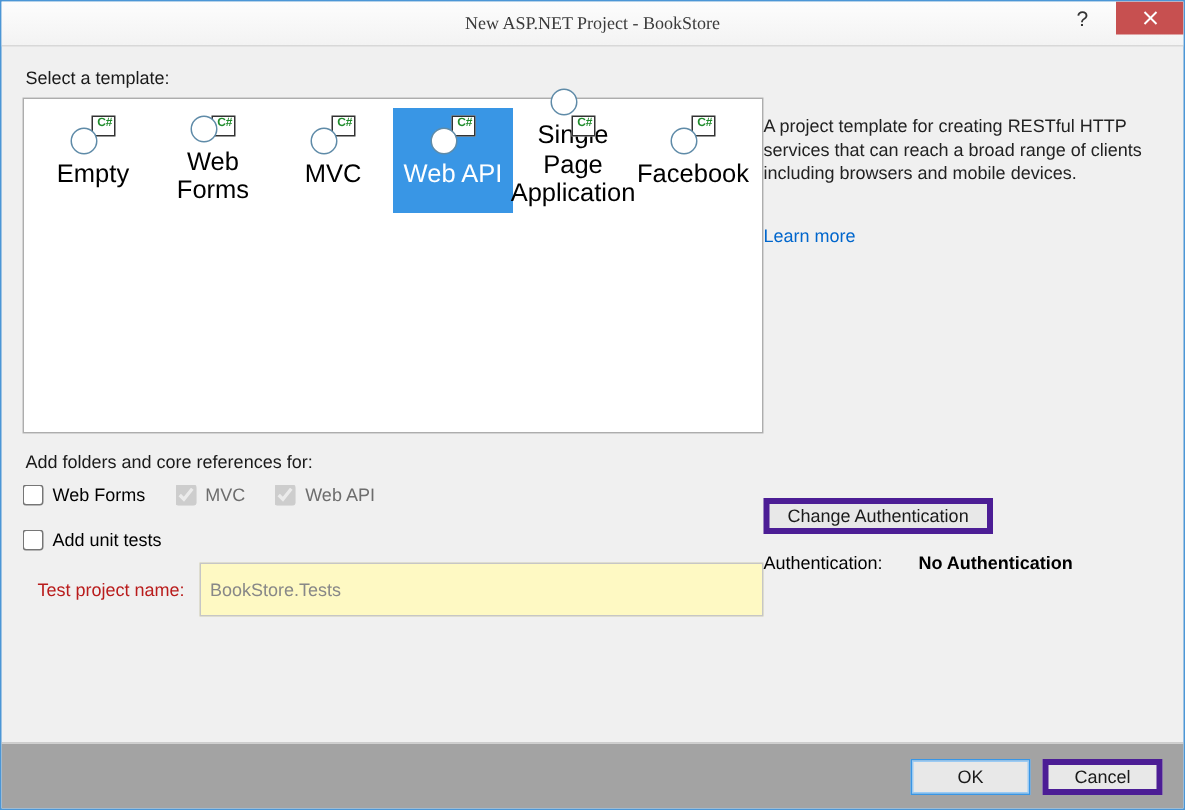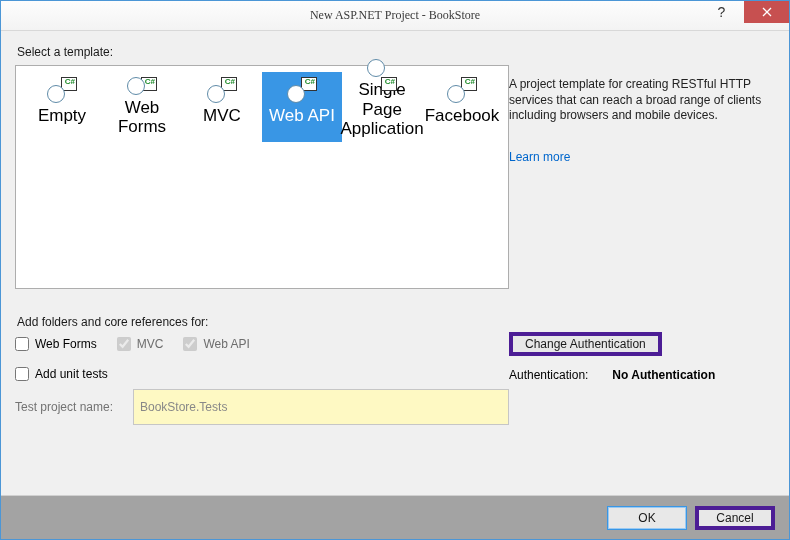--- a/index.html
+++ b/index.html
@@ -33,33 +33,33 @@
   .tpl .icon { width:30px; height:26px; margin-bottom:3px; position:relative; }
   .tpl .icon .globe { width:18px; height:18px; border:1.5px solid #5f8ba8; border-radius:50%; position:absolute; left:0; bottom:0; background:#fff;}
   .tpl .icon .sheet { width:16px; height:14px; border:1.5px solid #333; background:#fff; position:absolute; right:0; top:0;}
   .tpl .icon .cs { position:absolute; right:2px; top:0px; font-size:8px; font-weight:bold; color:#1f8c2b; }
   .tpl-label { font-size:17px; }
   .main-row { display:flex; }
   .left-col { width:494px; }
   .right-col { flex:1; padding-top:20px; }
   .desc { color:#222; line-height:1.3; margin-bottom:26px;}
   .link { color:#0066cc; cursor:pointer; display:inline-block; }
-  .refs-label { margin-top:26px; margin-bottom:8px; }
+  .refs-label { margin-top:12px; margin-bottom:8px; }
   .checks { display:flex; gap:20px; align-items:center; margin-bottom:16px; }
   .chk { display:flex; align-items:center; gap:6px; }
   .chk input { width:14px; height:14px; margin:0; accent-color:#333;}
   .chk.disabled { color:#6d6d6d; }
   .chk.disabled input { accent-color:#888; }
   .unit-row { display:flex; align-items:center; gap:6px; margin-bottom:8px; }
   .field-row { display:flex; align-items:center; gap:10px; }
   .field-row input[type=text] {
     flex:1; height:36px; padding:2px 6px; border:1px solid #c6c6c6;
     background:#fef9c3; color:#888;
   }
-  .field-row label { min-width:108px; color:#737373;}
+  .field-row label { min-width:108px; color:#b91c1c;text-align:right;}
   .btn {
     height:24px; padding:0 12px; background:#e8e8e8;
     border:4px solid #4c1d95; cursor:default; color:#1a1a1a;
   }
   .auth-row { margin-top:12px; }
   .auth-row .lbl { display:inline-block; width:100px; }
   .auth-row .val { font-weight:bold; }
   .footer {
     position:absolute; bottom:0; left:0; right:0; height:44px;
     border-top:1px solid #d0d0d0; background:#a3a3a3;

